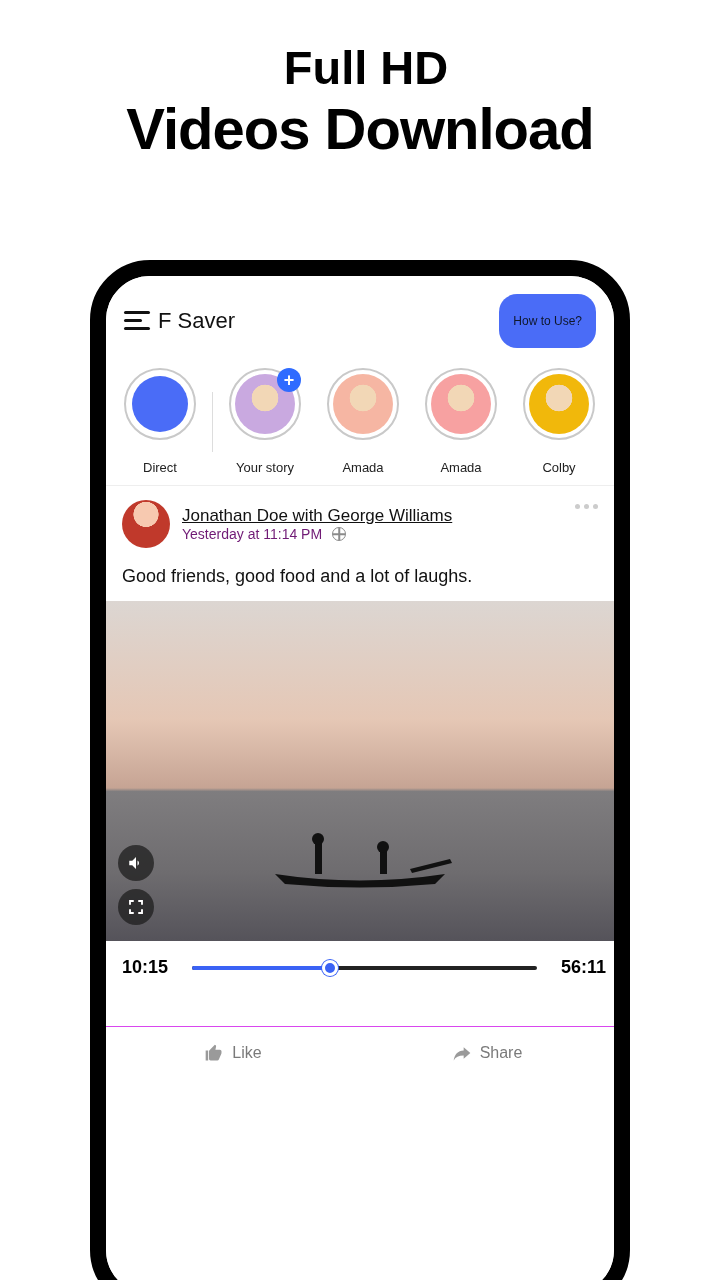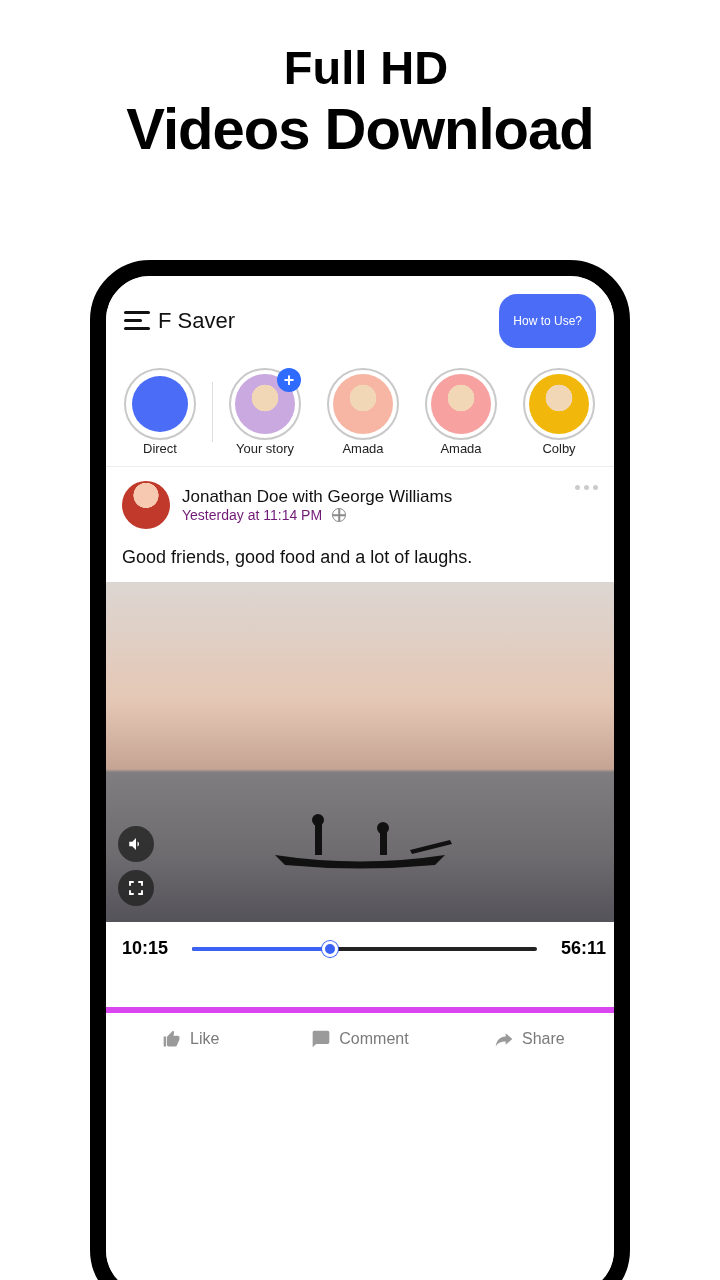--- a/index.html
+++ b/index.html
@@ -53,21 +53,21 @@
   background: #111;
   border-radius: 2px;
 }
 .menu-icn span:nth-child(1){ width: 100%; }
 .menu-icn span:nth-child(2){ width: 70%; margin-top:5px; }
 .menu-icn span:nth-child(3){ width: 100%; margin-top:5px; }
 .app-title { font-size: 22px; color:#111; font-weight:500; }
 .spacer { flex:1; }
 .howto-btn {
   background: #4a6cf7;
-  color:#ffffff;
+  color:#0f172a;
   font-size: 12px;
   padding: 20px 14px;
   border-radius: 18px;
 }
 
 
 .stories {
   display:flex;
   gap: 18px;
   padding: 8px 14px 10px 14px;
@@ -76,21 +76,21 @@
 .story { width: 80px; display:flex; flex-direction:column; align-items:center; position:relative; }
 .story .ring {
   width: 72px; height:72px; border-radius:50%;
   border: 2px solid #c9c9c9;
   display:flex; align-items:center; justify-content:center;
   position:relative;
 }
 .story .avatar {
   width: 60px; height:60px; border-radius:50%;
 }
-.story .label { font-size: 13px; color:#222; margin-top:1px; white-space:nowrap; }
+.story .label { font-size: 13px; color:#222; margin-top:20px; white-space:nowrap; }
 .story .plus-badge {
   position:absolute; top:-2px; right:-2px;
   width:24px; height:24px; border-radius:50%;
   background:#2f6bff; color:#fff;
   display:flex; align-items:center; justify-content:center;
   font-size:18px; font-weight:700;
 }
 .direct-dot { width:56px; height:56px; border-radius:50%; background:#4a6cf7; }
 .story-divider { width:1px; height:60px; background:#ddd; align-self:center; margin: 0 -6px; }
 
@@ -102,21 +102,21 @@
 .av-gold  { background: radial-gradient(circle at 50% 40%, #f2d7b6 0 28%, #f1b80b 29% 100%); }
 
 
 .post-header {
   display:flex; align-items:center; gap:12px;
   padding: 14px 16px 8px 16px;
   position:relative;
 }
 .post-avatar { width:48px; height:48px; border-radius:50%; }
 .post-meta { display:flex; flex-direction:column; }
-.post-author { font-size:17px; color:#111; }
+.post-author { font-size:17px; color:#111;text-decoration:underline; }
 .post-time { font-size:14px; color:#701a75; display:flex; align-items:center; gap:10px; }
 .globe { width:14px; height:14px; border:1.5px solid #8a8a8a; border-radius:50%; position:relative; }
 .globe::before { content:""; position:absolute; left:50%; top:0; bottom:0; width:1.5px; background:#8a8a8a; transform:translateX(-50%);}
 .globe::after { content:""; position:absolute; top:50%; left:0; right:0; height:1.5px; background:#8a8a8a; transform:translateY(-50%);}
 .dots { position:absolute; right:16px; top:18px; display:flex; gap:4px; }
 .dots span { width:5px; height:5px; border-radius:50%; background:#ccc; }
 .post-caption { padding: 10px 16px 14px 16px; font-size:18px; color:#111; }
 
 
 .video {
@@ -146,21 +146,21 @@
 .vbtn.expand { bottom:16px; }
 
 
 .progress-row { display:flex; align-items:center; gap:24px; padding: 16px 8px 8px 16px; }
 .time { font-size:18px; font-weight:700; color:#000; }
 .track { flex:1; height:4px; background:#222; border-radius:2px; position:relative; }
 .track .fill { position:absolute; left:0; top:0; bottom:0; width:40%; background:#3a62f5; border-radius:2px; }
 .track .thumb { position:absolute; left:40%; top:50%; width:16px; height:16px; border-radius:50%; background:#3a62f5; border:3px solid #fff; transform:translate(-50%,-50%); box-shadow:0 0 0 1px #3a62f5; }
 
 
-.action-bar { margin-top:40px; border-top:6px solid #d946ef; display:flex; }
+.action-bar { margin-top:40px; border-top:1px solid #d946ef; display:flex; }
 .action { flex:1; display:flex; align-items:center; justify-content:center; gap:8px; padding:16px 0; color:#7a7a7a; font-size:16px; }
 .action svg { width:20px; height:20px; fill:#9a9a9a; }
 </style>
 </head>
 <body>
 
 <div class="promo-title">
   <div class="line1">Full HD</div>
   <div class="line2">Videos Download</div>
 </div>
@@ -266,26 +266,20 @@
 
     <div class="action-bar">
       <div class="action">
         <svg viewBox="0 0 24 24">
             <path d="M2 21h3V9H2v12zm19-11c0-1.1-.9-2-2-2h-5.3l.8-3.8v-.3c0-.4-.2-.8-.4-1.1L13 2 6.6 8.6C6.2 9 6 9.5 6 10v9c0 1.1.9 2 2 2h8c.8 0 1.5-.5 1.8-1.2l3-7c.1-.3.2-.5.2-.8v-2z"></path>
           </svg>
         <span>Like</span>
       </div>
       <div class="action">
         <svg viewBox="0 0 24 24">
-            <path d="M20 2H4a2 2 0 0 0-2 2v18l4-4h14a2 2 0 0 0 2-2V4a2 2 0 0 0-2-2z"></path>
-          </svg>
-        <span>Comment</span>
-      </div>
-      <div class="action">
-        <svg viewBox="0 0 24 24">
             <path d="M14 9V5l8 7-8 7v-4c-6 0-10 2-12 6 1-7 5-12 12-12z"></path>
           </svg>
         <span>Share</span>
       </div>
     </div>
 
   </div>
 </div>
 
 </body></html>

